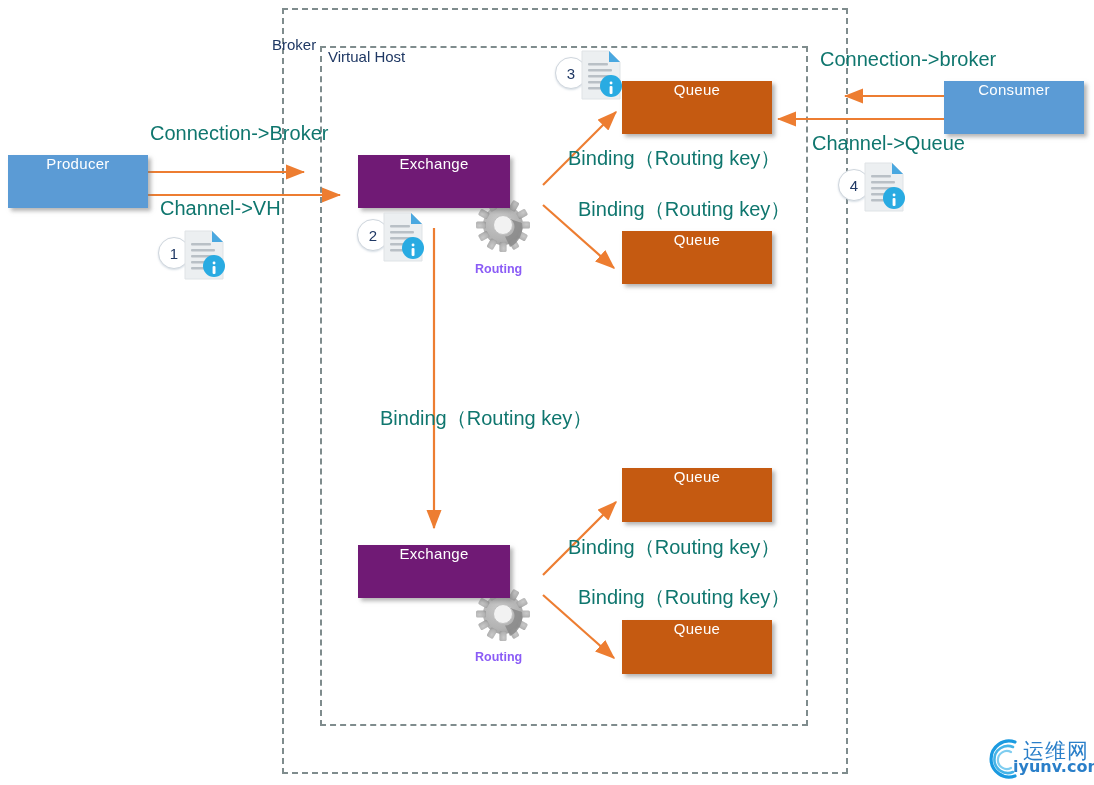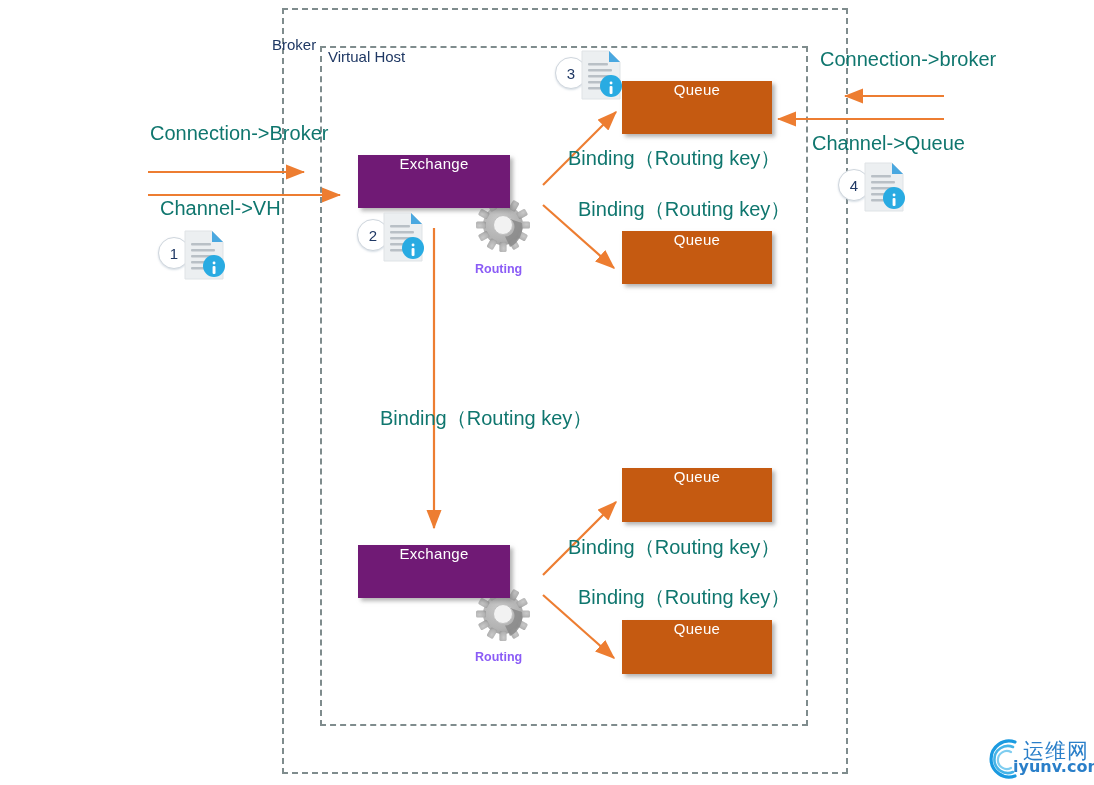--- a/index.html
+++ b/index.html
@@ -208,21 +208,27 @@
           <rect x="-3.6" y="-27" width="7.2" height="10" rx="1.6" transform="rotate(300)"></rect>
           <rect x="-3.6" y="-27" width="7.2" height="10" rx="1.6" transform="rotate(330)"></rect>
         </g>
       </g>
       <path d="M 7,-6 A 9.5,9.5 0 0 1 2,11.5 L 7,22 A 22,22 0 0 0 19,-2 Z" fill="#8a8a8a" opacity=".85"></path>
       <circle cx="0" cy="0" r="9.5" fill="#f2f2f2"></circle>
       <circle cx="0" cy="0" r="9.5" fill="none" stroke="#c0c0c0" stroke-width="1"></circle>
     </g>
   </svg>
 
-
+  <div class="node blue" style="left:8px; top:155px; width:140px; height:53px;">
+    <span>Producer</span>
+  </div>
+
+  <div class="node blue" style="left:944px; top:81px; width:140px; height:53px;">
+    <span>Consumer</span>
+  </div>
 
   <div class="node green" style="left:358px; top:155px; width:152px; height:53px;">
     <span>Exchange</span>
   </div>
 
   <div class="node green" style="left:358px; top:545px; width:152px; height:53px;">
     <span>Exchange</span>
   </div>
 
   <div class="node orange" style="left:622px; top:81px; width:150px; height:53px;">

